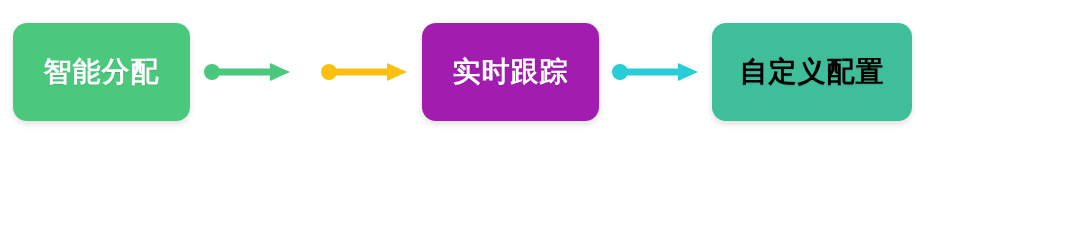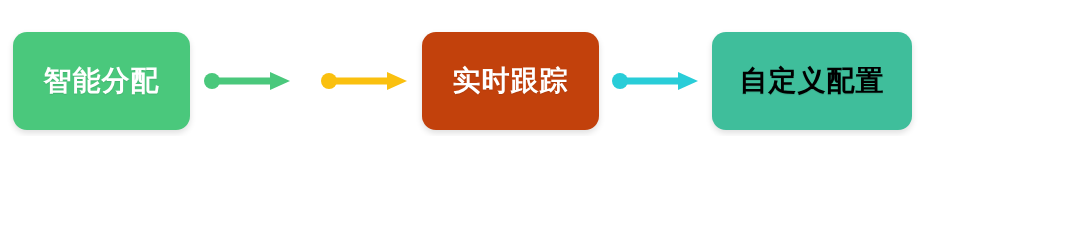--- a/index.html
+++ b/index.html
@@ -17,21 +17,21 @@
   #flow-diagram {
     position: relative;
     width: 1080px;
     height: 136px;
     background: #ffffff;
   }
 
   .flow-row {
     position: absolute;
     left: 0;
-    top: 13px;
+    top: 4px;
     width: 1080px;
     height: 136px;
     display: flex;
     flex-direction: row;
     align-items: center;
     justify-content: flex-start;
   }
 
   
   .step-box {
@@ -113,21 +113,21 @@
     <div class="connector">
       <svg width="88" height="22" viewBox="0 0 88 22" aria-hidden="true">
         <circle id="c2-dot" cx="8" cy="11" r="8" fill="#FAC00F"></circle>
         <rect id="c2-line" x="8" y="7.5" width="63" height="7" fill="#FAC00F"></rect>
         <polygon id="c2-head" points="66,2 86,11 66,20" fill="#FAC00F"></polygon>
       </svg>
     </div>
 
     <div class="spacer-gap-4"></div>
 
-    <div class="step-box" id="box-3" style="background: #c2410c;">
+    <div class="step-box" id="box-3" style="background: #a21caf;">
       <span class="step-label" style="color: rgb(255, 255, 255);">实时跟踪</span>
     </div>
 
     <div class="spacer-gap-5"></div>
 
     <div class="connector">
       <svg width="88" height="22" viewBox="0 0 88 22" aria-hidden="true">
         <circle id="c3-dot" cx="8" cy="11" r="8" fill="#29CDD8"></circle>
         <rect id="c3-line" x="8" y="7.5" width="63" height="7" fill="#29CDD8"></rect>
         <polygon id="c3-head" points="66,2 86,11 66,20" fill="#29CDD8"></polygon>

